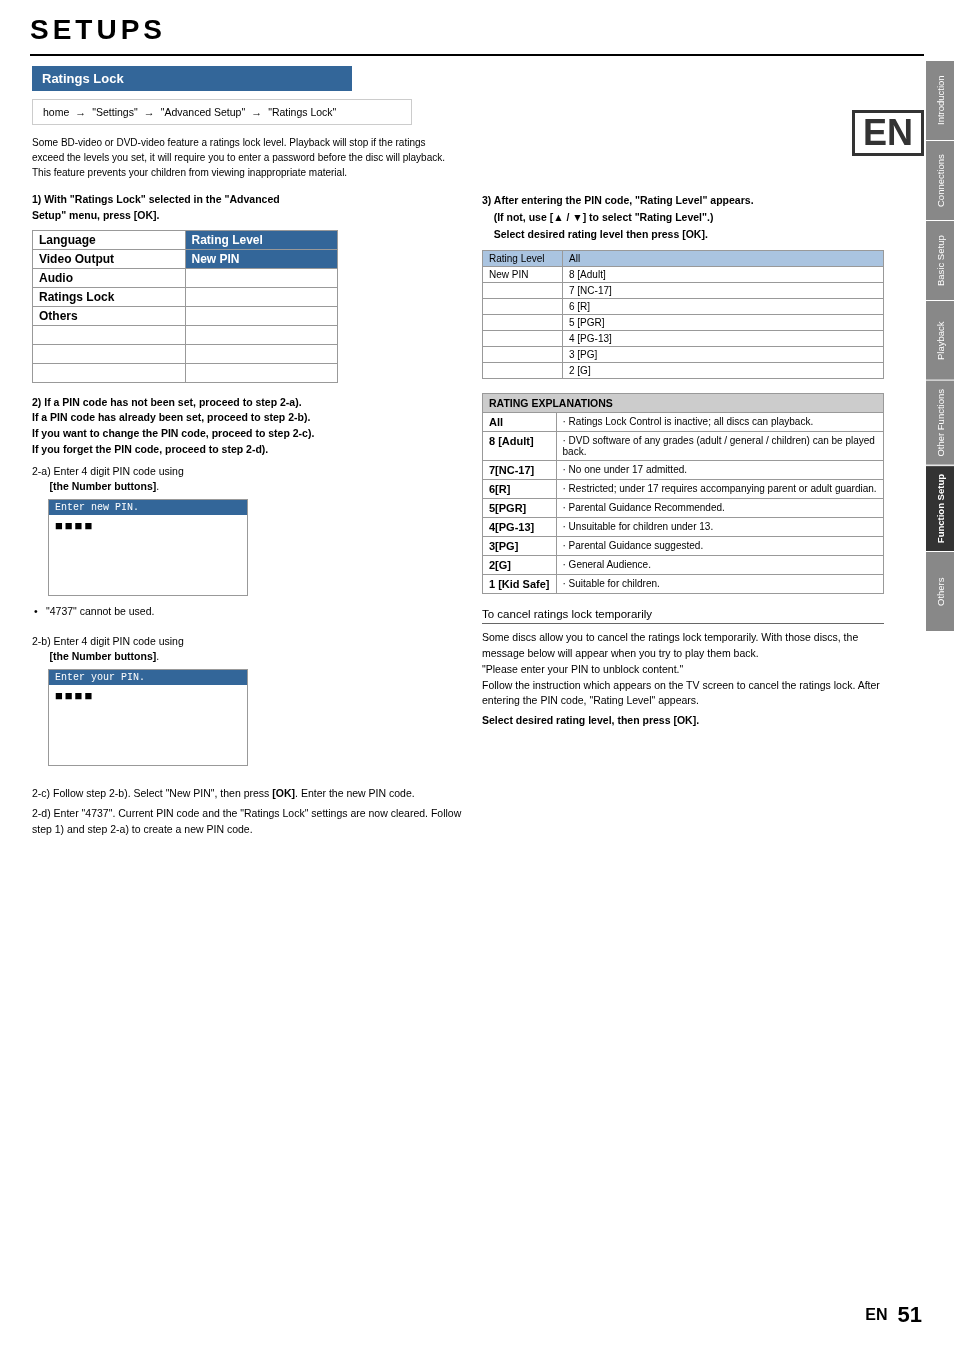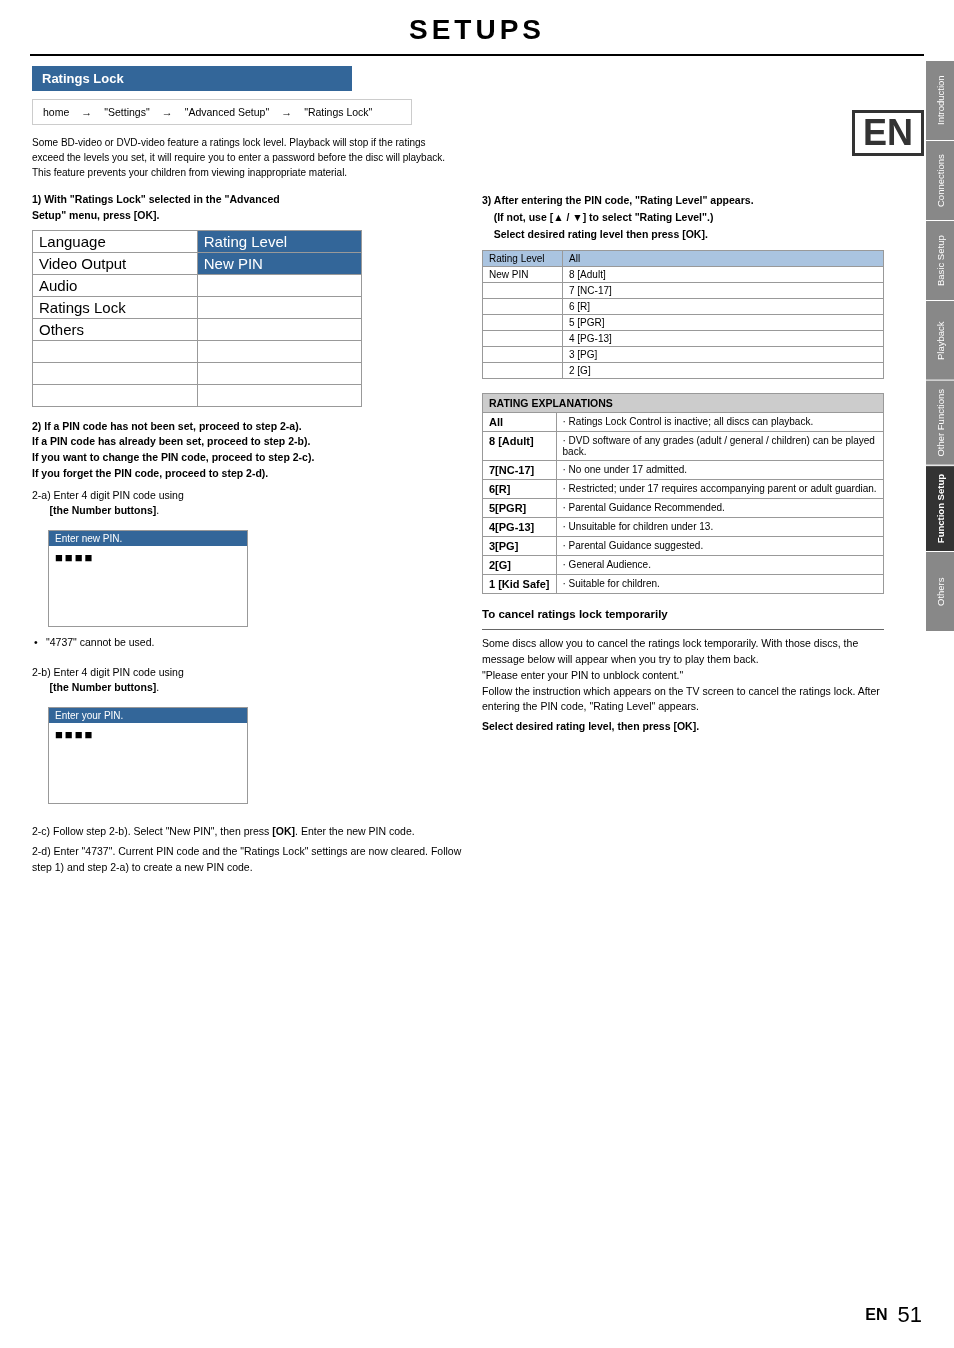--- a/index.html
+++ b/index.html
@@ -8,21 +8,21 @@
       font-size: 11px;
       background: #fff;
       width: 954px;
       min-height: 1348px;
       color: #000;
       position: relative;
     }
 
     
     .page-title-bar {
-      text-align: center;
+      text-align: left;
       padding: 14px 0 8px;
       border-bottom: 2px solid #000;
       margin: 0 30px;
     }
     .page-title-bar h1 {
       font-size: 28px;
       font-weight: bold;
       letter-spacing: 4px;
     }
 
@@ -88,21 +88,21 @@
       width: 320px;
     }
 
     
     .breadcrumb-box {
       border: 1px solid #ccc;
       padding: 6px 10px;
       margin-bottom: 10px;
       display: flex;
       align-items: center;
-      gap: 12px;
+      gap: 6px;
       font-size: 10.5px;
       width: 380px;
     }
     .breadcrumb-arrow {
       font-size: 11px;
     }
     .breadcrumb-item {
       font-size: 10.5px;
     }
 
@@ -133,23 +133,24 @@
       font-size: 10.5px;
       font-weight: bold;
       margin-bottom: 6px;
       line-height: 1.5;
     }
     .step-header span { font-weight: bold; }
 
     
     .menu-table {
       border-collapse: collapse;
-      width: 330px;
+      width: 306px;
       margin-bottom: 12px;
-      font-size: 15px;
+      font-size: 12px;
+      font-weight: bold;
     }
     .menu-table td {
       border: 1px solid #999;
       padding: 2px 6px;
       min-width: 100px;
     }
     .menu-table td.highlighted {
       background: #336699;
       color: #fff;
     }
@@ -157,21 +158,22 @@
     
     .sub-step {
       font-size: 10.5px;
       margin-bottom: 4px;
       line-height: 1.5;
     }
     .sub-step b { font-weight: bold; }
 
     
     .pin-box-wrapper {
-      margin: 11px 0 8px 16px;
+      margin: 4px 0 8px 16px;
+      font-family: Liberation Mono, monospace;
     }
     .pin-box {
       border: 1px solid #999;
       width: 200px;
     }
     .pin-box-title {
       background: #336699;
       color: #fff;
       font-size: 10px;
       padding: 2px 6px;
@@ -237,23 +239,23 @@
     }
     .rating-exp-table td.level-label {
       font-weight: bold;
       font-size: 11px;
       white-space: nowrap;
     }
 
     
     .cancel-section-title {
       font-size: 11.5px;
-      font-weight: bold;
+      font-weight: normal;
       border-bottom: 1px solid #666;
-      padding-bottom: 9px;
+      padding-bottom: 3px;
       margin-bottom: 6px;
     }
     .cancel-section-text {
       font-size: 10.5px;
       line-height: 1.5;
       margin-bottom: 4px;
     }
     .cancel-section-bold {
       font-size: 10.5px;
       font-weight: bold;
@@ -270,21 +272,21 @@
       display: flex;
       align-items: center;
       gap: 10px;
     }
     .page-footer .en-small {
       font-size: 16px;
       font-weight: bold;
     }
     .page-footer .page-num {
       font-size: 22px;
-      font-weight: normal;
+      font-weight: bold;
     }
 
     .step3-header {
       font-size: 10.5px;
       font-weight: bold;
       margin-bottom: 8px;
       line-height: 1.6;
     }
 
   </style>

